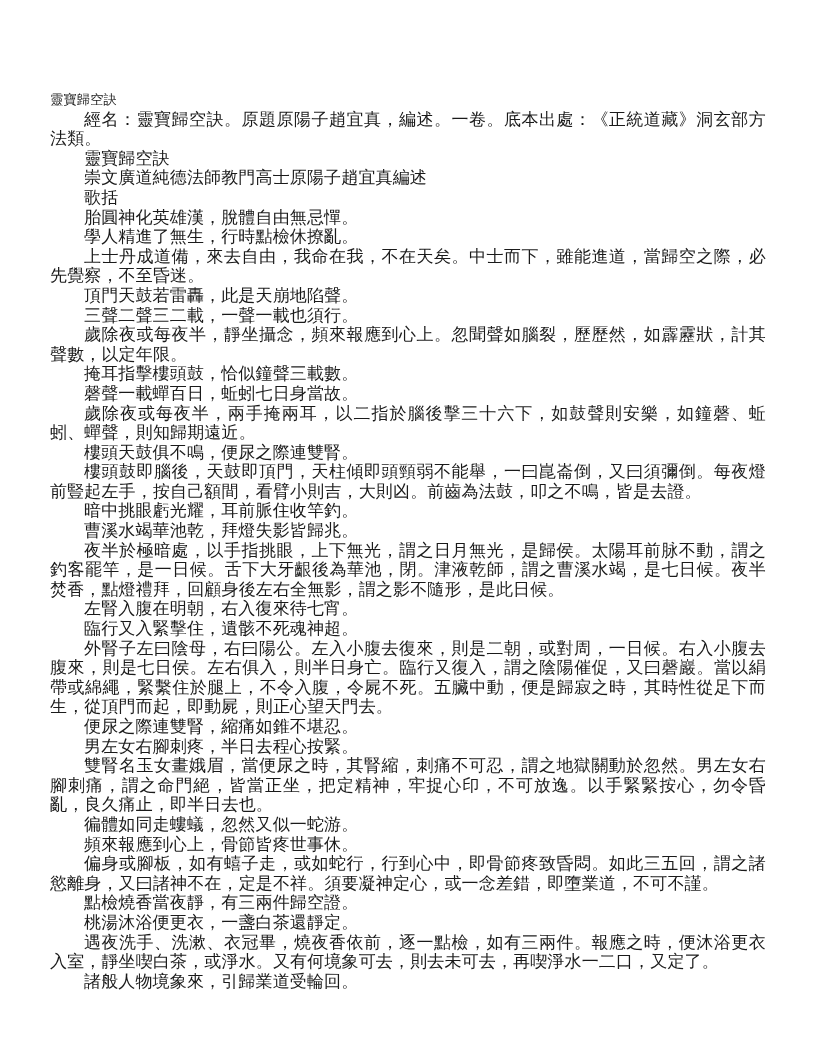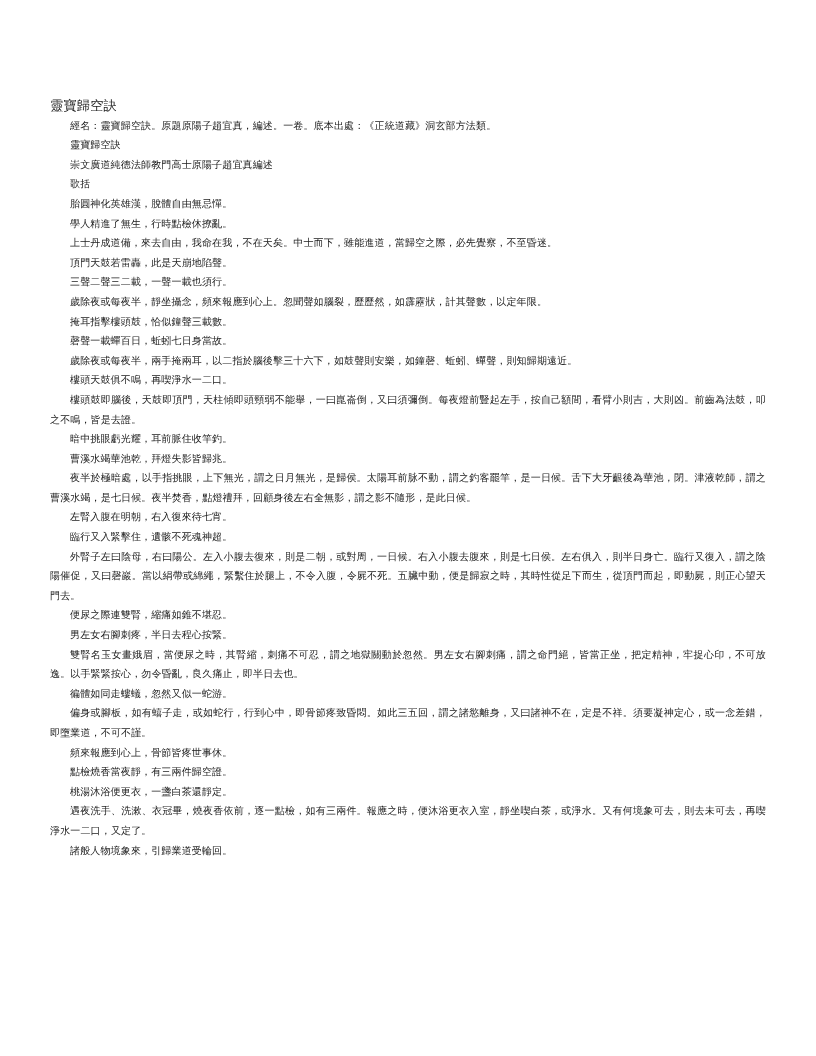--- a/index.html
+++ b/index.html
@@ -16,32 +16,32 @@
     position: relative;
     width: 816px;
     height: 1056px;
     background: #ffffff;
     overflow: hidden;
     box-sizing: border-box;
   }
   .text-block {
     position: absolute;
     left: 50px;
-    top: 96px;
+    top: 90px;
     width: 716px;
   }
   .doc-title {
     font-size: 13.2px;
     line-height: 19.6px;
     text-align: left;
     margin: 0;
     letter-spacing: 0.2px;
   }
   p.para {
-    font-size: 10px;
+    font-size: 17px;
     line-height: 19.6px;
     margin: 0;
     text-align: justify;
     text-justify: inter-ideograph;
     text-indent: 2em;
     letter-spacing: 0.15px;
     word-break: break-all;
   }
   p.para.short {
     text-align: left;
@@ -61,33 +61,33 @@
     <p class="para short">歌括</p>
     <p class="para short">胎圓神化英雄漢，脫體自由無忌憚。</p>
     <p class="para short">學人精進了無生，行時點檢休撩亂。</p>
     <p class="para">上士丹成道備，來去自由，我命在我，不在天矣。中士而下，雖能進道，當歸空之際，必先覺察，不至昏迷。</p>
     <p class="para short">頂門天鼓若雷轟，此是天崩地陷聲。</p>
     <p class="para short">三聲二聲三二載，一聲一載也須行。</p>
     <p class="para">歲除夜或每夜半，靜坐攝念，頻來報應到心上。忽聞聲如腦裂，歷歷然，如霹靂狀，計其聲數，以定年限。</p>
     <p class="para short">掩耳指擊樓頭鼓，恰似鐘聲三載數。</p>
     <p class="para short">磬聲一載蟬百日，蚯蚓七日身當故。</p>
     <p class="para">歲除夜或每夜半，兩手掩兩耳，以二指於腦後擊三十六下，如鼓聲則安樂，如鐘磬、蚯蚓、蟬聲，則知歸期遠近。</p>
-    <p class="para short">樓頭天鼓俱不鳴，再喫淨水一二口。</p>
+    <p class="para short">樓頭天鼓俱不鳴，便尿之際連雙腎。</p>
     <p class="para">樓頭鼓即腦後，天鼓即頂門，天柱傾即頭頸弱不能舉，一曰崑崙倒，又曰須彌倒。每夜燈前豎起左手，按自己額間，看臂小則吉，大則凶。前齒為法鼓，叩之不鳴，皆是去證。</p>
     <p class="para short">暗中挑眼虧光耀，耳前脈住收竿釣。</p>
     <p class="para short">曹溪水竭華池乾，拜燈失影皆歸兆。</p>
     <p class="para">夜半於極暗處，以手指挑眼，上下無光，謂之日月無光，是歸侯。太陽耳前脉不動，謂之釣客罷竿，是一日候。舌下大牙齦後為華池，閉。津液乾師，謂之曹溪水竭，是七日候。夜半焚香，點燈禮拜，回顧身後左右全無影，謂之影不隨形，是此日候。</p>
     <p class="para short">左腎入腹在明朝，右入復來待七宵。</p>
     <p class="para short">臨行又入緊擊住，遺骸不死魂神超。</p>
     <p class="para">外腎子左曰陰母，右曰陽公。左入小腹去復來，則是二朝，或對周，一日候。右入小腹去腹來，則是七日侯。左右俱入，則半日身亡。臨行又復入，謂之陰陽催促，又曰磬巖。當以絹帶或綿繩，緊繫住於腿上，不令入腹，令屍不死。五臟中動，便是歸寂之時，其時性從足下而生，從頂門而起，即動屍，則正心望天門去。</p>
     <p class="para short">便尿之際連雙腎，縮痛如錐不堪忍。</p>
     <p class="para short">男左女右腳刺疼，半日去程心按緊。</p>
     <p class="para">雙腎名玉女畫娥眉，當便尿之時，其腎縮，刺痛不可忍，謂之地獄關動於忽然。男左女右腳刺痛，謂之命門絕，皆當正坐，把定精神，牢捉心印，不可放逸。以手緊緊按心，勿令昏亂，良久痛止，即半日去也。</p>
     <p class="para short">徧體如同走螻蟻，忽然又似一蛇游。</p>
+    <p class="para short">頻來報應到心上，骨節皆疼世事休。</p>
     <p class="para">偏身或腳板，如有蟢子走，或如蛇行，行到心中，即骨節疼致昏悶。如此三五回，謂之諸慾離身，又曰諸神不在，定是不祥。須要凝神定心，或一念差錯，即墮業道，不可不謹。</p>
-    <p class="para short">頻來報應到心上，骨節皆疼世事休。</p>
     <p class="para short">點檢燒香當夜靜，有三兩件歸空證。</p>
     <p class="para short">桃湯沐浴便更衣，一盞白茶還靜定。</p>
     <p class="para">遇夜洗手、洗漱、衣冠畢，燒夜香依前，逐一點檢，如有三兩件。報應之時，便沐浴更衣入室，靜坐喫白茶，或淨水。又有何境象可去，則去未可去，再喫淨水一二口，又定了。</p>
     <p class="para short">諸般人物境象來，引歸業道受輪回。</p>
 
   </div>
 </div>
 
 </body></html>

